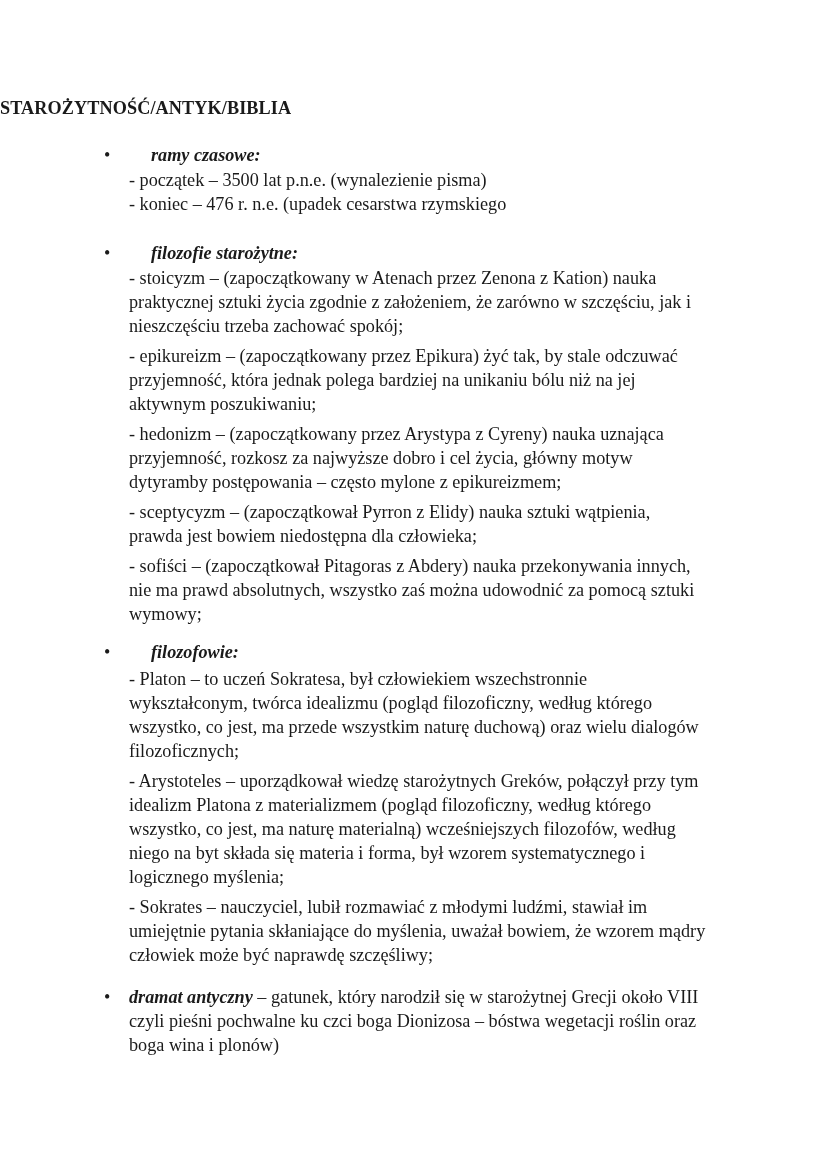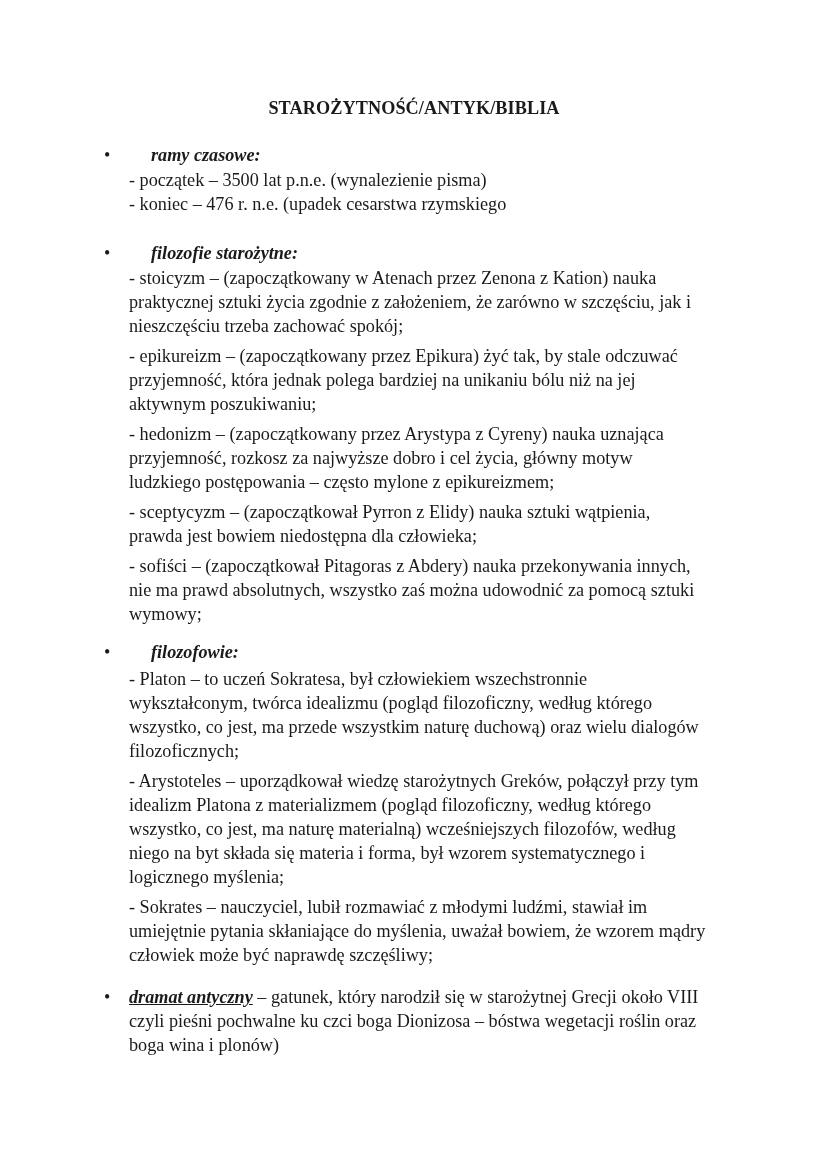--- a/index.html
+++ b/index.html
@@ -2,32 +2,32 @@
 <html><head>
 <meta charset="utf-8">
 <style>
   html, body { margin: 0; padding: 0; background: #ffffff; }
   body { width: 828px; height: 1171px; position: relative; overflow: hidden; }
   .page {
     position: absolute; left: 0; top: 0; width: 828px; height: 1171px;
     font-family: "Liberation Serif", serif; color: #1a1a1a; font-size: 18.2px;
   }
   .title {
-    position: absolute; top: 98px; left: 0; width: 828px; text-align: center;
+    position: absolute; top: 98px; left: 0; width: 828px; text-align: left;
     font-weight: bold; font-size: 18.2px; letter-spacing: 0.1px;
   }
   .section { position: absolute; left: 0; width: 828px; }
   .bullet {
     position: absolute; left: 104px; top: 0; font-size: 18px; line-height: 25px;
   }
   .content { position: absolute; left: 129px; top: 0; width: 640px; }
   .head { line-height: 25px; font-weight: bold; font-style: italic; height: 25px; margin-left: 22px; }
   .para { margin-bottom: 6px; }
   .line { line-height: 24px; height: 24px; white-space: nowrap; }
-  .bi { font-weight: bold; font-style: italic; text-decoration: underline; }
+  .bi { font-weight: bold; font-style: italic; }
 </style>
 </head>
 <body>
 
 <div class="page">
   <div class="title">STAROŻYTNOŚĆ/ANTYK/BIBLIA</div>
 
   <div class="section" style="top:143px;">
     <span class="bullet">•</span>
     <div class="content">
@@ -49,21 +49,21 @@
         <div class="line">nieszczęściu trzeba zachować spokój;</div>
       </div>
       <div class="para">
         <div class="line">- epikureizm – (zapoczątkowany przez Epikura) żyć tak, by stale odczuwać</div>
         <div class="line">przyjemność, która jednak polega bardziej na unikaniu bólu niż na jej</div>
         <div class="line">aktywnym poszukiwaniu;</div>
       </div>
       <div class="para">
         <div class="line">- hedonizm – (zapoczątkowany przez Arystypa z Cyreny) nauka uznająca</div>
         <div class="line">przyjemność, rozkosz za najwyższe dobro i cel życia, główny motyw</div>
-        <div class="line">ludzkiego postępowania – często mylone z epikureizmem;</div>
+        <div class="line">dytyramby postępowania – często mylone z epikureizmem;</div>
       </div>
       <div class="para">
         <div class="line">- sceptycyzm – (zapoczątkował Pyrron z Elidy) nauka sztuki wątpienia,</div>
         <div class="line">prawda jest bowiem niedostępna dla człowieka;</div>
       </div>
       <div class="para">
         <div class="line">- sofiści – (zapoczątkował Pitagoras z Abdery) nauka przekonywania innych,</div>
         <div class="line">nie ma prawd absolutnych, wszystko zaś można udowodnić za pomocą sztuki</div>
         <div class="line">wymowy;</div>
       </div>

